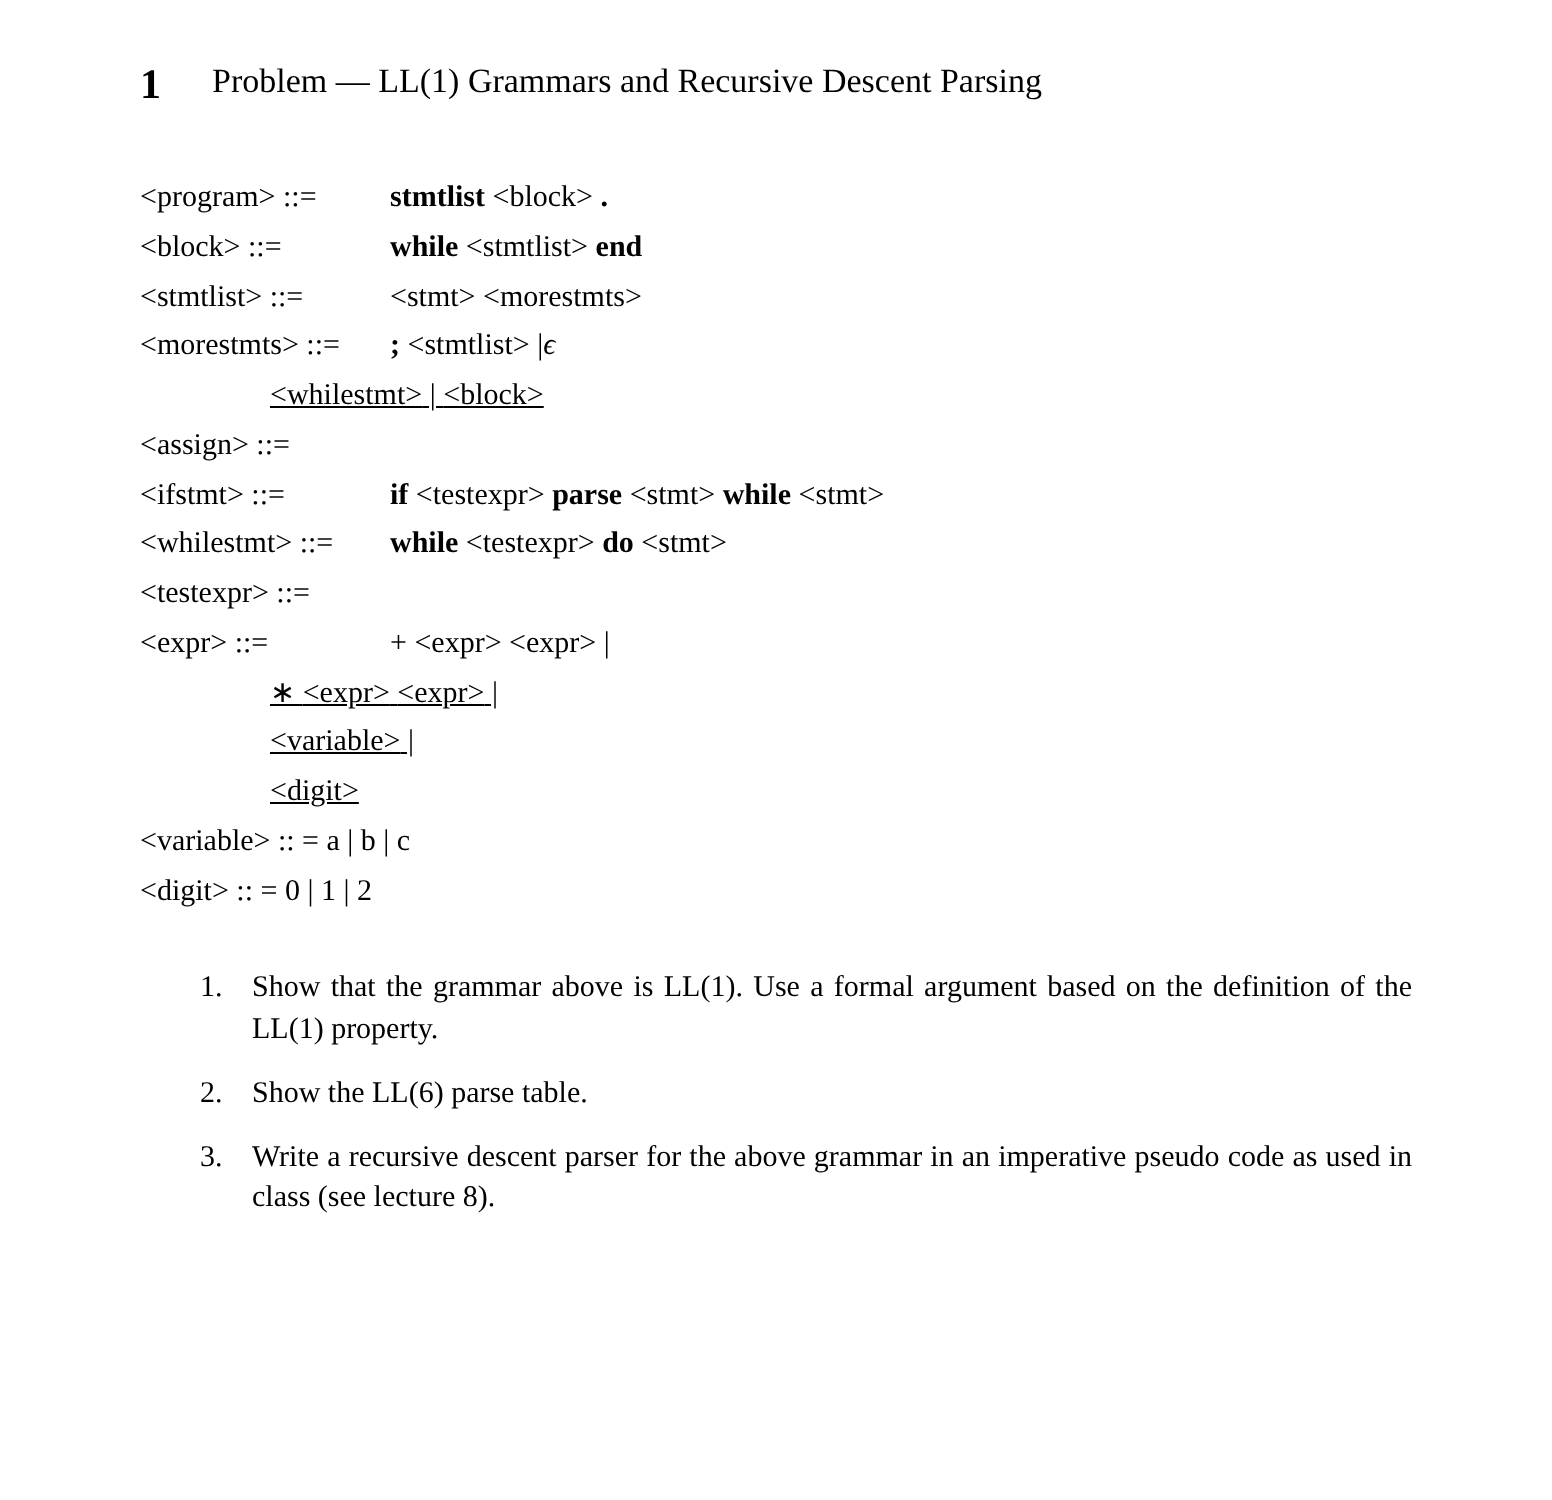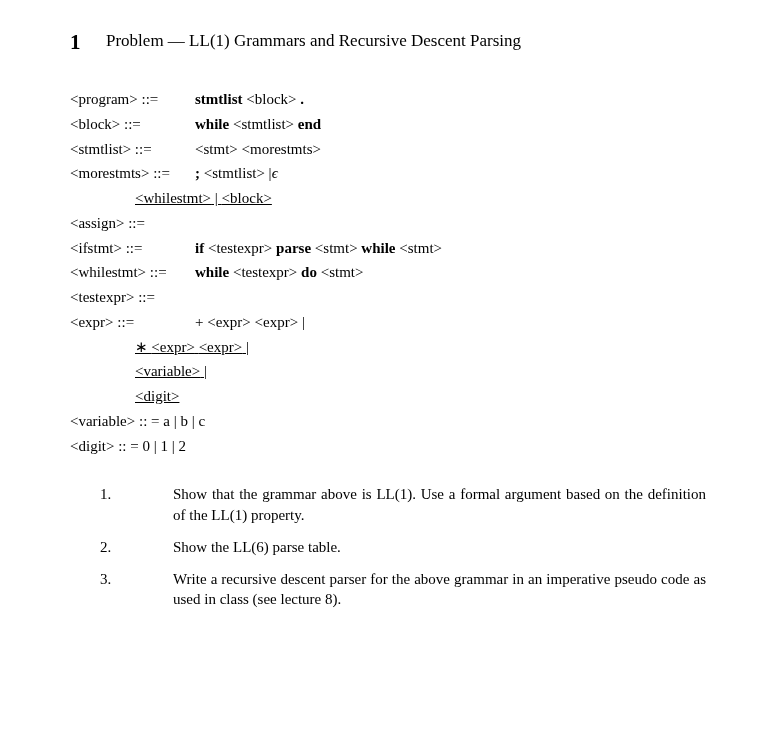--- a/index.html
+++ b/index.html
@@ -62,21 +62,20 @@
       display: flex;
       margin-bottom: 12px;
       line-height: 1.35;
     }
     .q-num {
       min-width: 22px;
       margin-right: 4px;
     }
     .q-text {
       text-align: justify;
-      margin-left: 47px;
     }
     .eps {
       font-style: italic;
     }
     .nonterm { white-space: nowrap; }
   </style>
 </head>
 <body>
 
 <div class="section-header">

